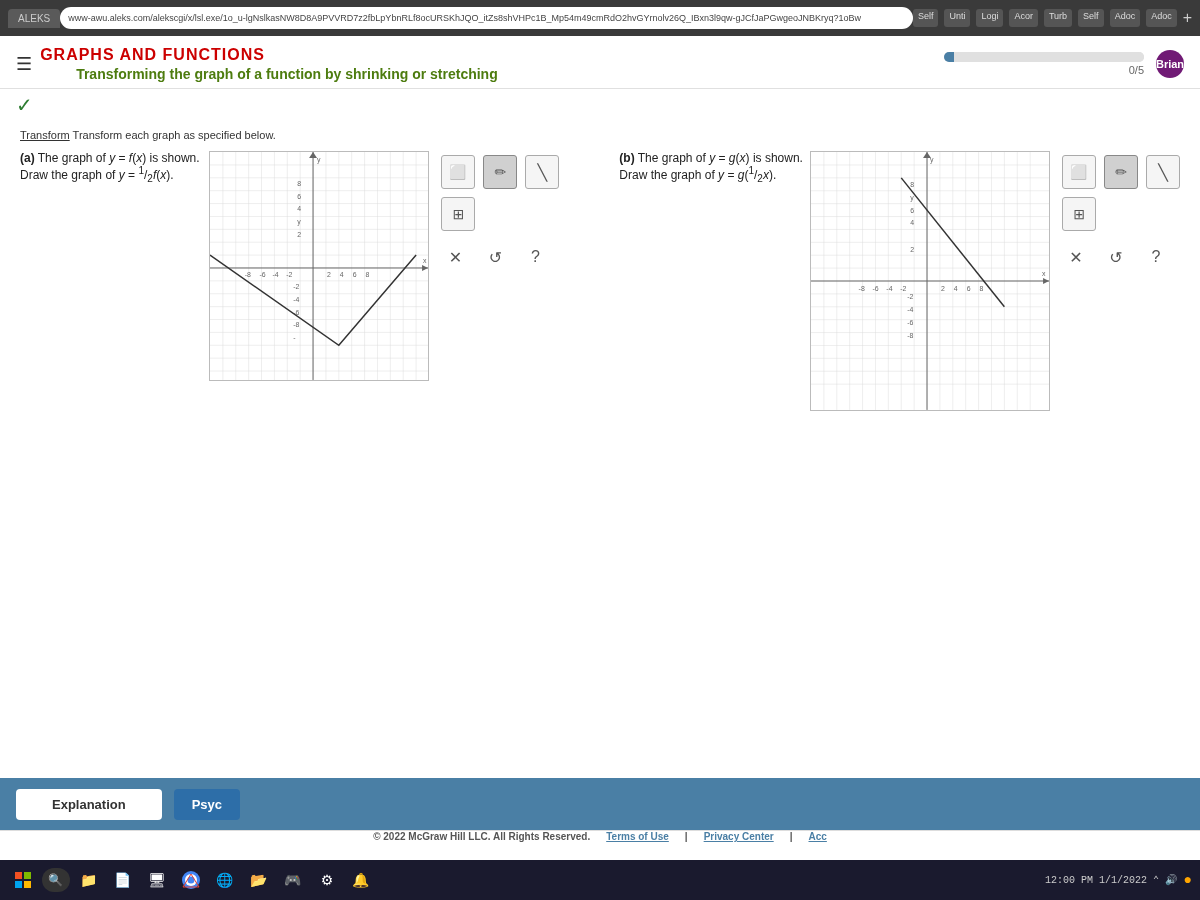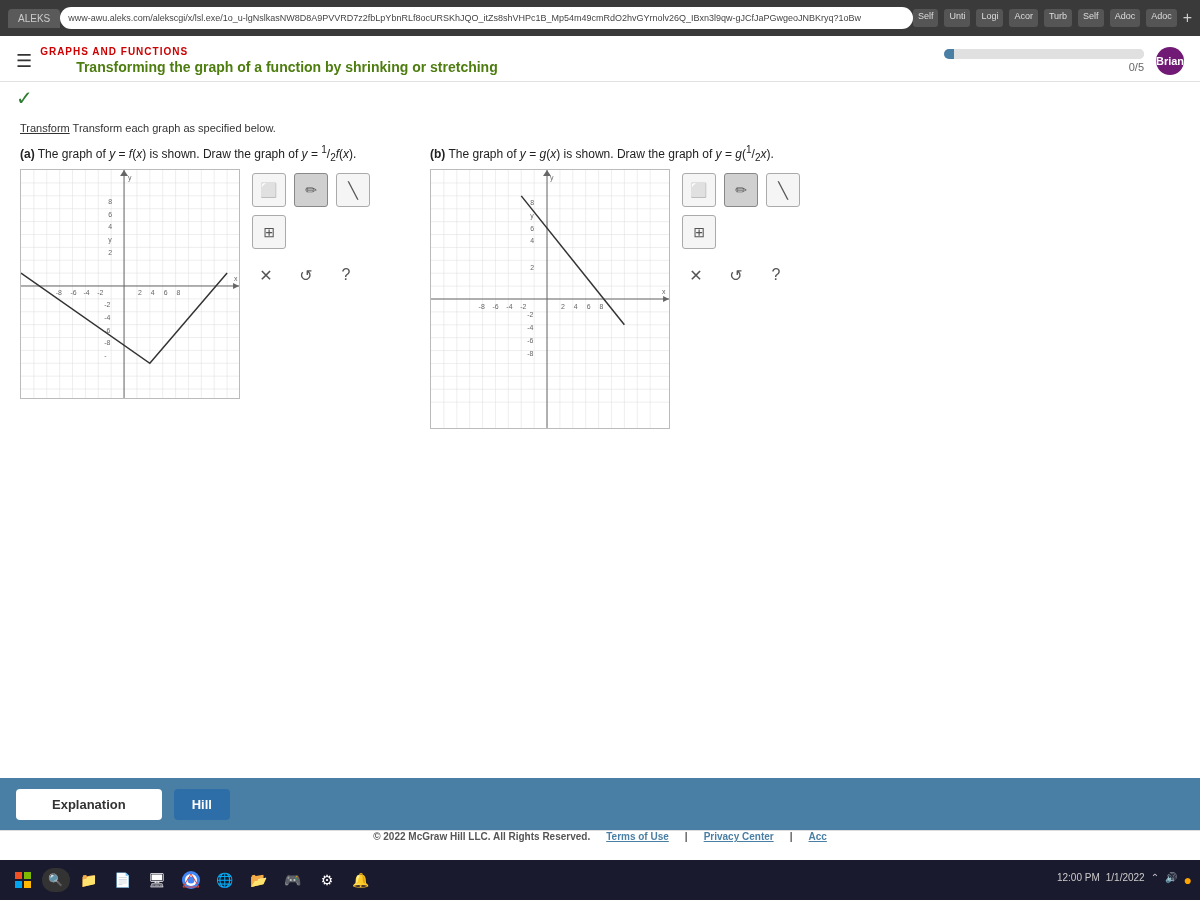--- a/index.html
+++ b/index.html
@@ -78,21 +78,21 @@
       display: flex;
       align-items: center;
       gap: 8px;
     }
     .menu-icon {
       font-size: 18px;
       cursor: pointer;
       color: #333;
     }
     .graphs-label {
-      font-size: 10px;
+      font-size: 16px;
       color: #cc0000;
       font-weight: bold;
       letter-spacing: 1px;
     }
     .graphs-subtitle {
       font-size: 14px;
       font-weight: bold;
       color: #4d7c0f;
       margin-top: 2px;
       margin-left: 36px;
@@ -159,21 +159,21 @@
     }
 
     .problems-row {
       display: flex;
       gap: 30px;
       align-items: flex-start;
     }
 
     .problem {
       display: flex;
-      flex-direction: column;
+      flex-direction: row;
       gap: 6px;
     }
 
     
     .graph-section {
       display: flex;
       gap: 12px;
       align-items: flex-start;
     }
 
@@ -305,24 +305,25 @@
       width: 28px;
       display: flex;
       align-items: center;
       justify-content: center;
       font-size: 12px;
       color: #ccc;
     }
     .taskbar-right {
       margin-left: auto;
       display: flex;
-      align-items: flex-start;
+      align-items: center;
       gap: 6px;
       color: #ccc;
       font-size: 10px;
+      font-family: Liberation Mono, monospace;
     }
 
     
     .graph-container {
       position: relative;
       display: inline-block;
     }
 
     svg.graph-svg {
       border: 1px solid #bbb;
@@ -628,21 +629,21 @@
             </div>
           </div>
         </div>
       </div>
 
     </div>
   </div>
 
   <div class="bottom-bar">
     <button class="explanation-btn">Explanation</button>
-    <button class="check-btn">Hill</button>
+    <button class="check-btn">Psyc</button>
   </div>
 
   <div class="footer">
     <span>© 2022 McGraw Hill LLC. All Rights Reserved.</span>
     <a>Terms of Use</a>
     <span>|</span>
     <a>Privacy Center</a>
     <span>|</span>
     <a>Acc</a>
   </div>

